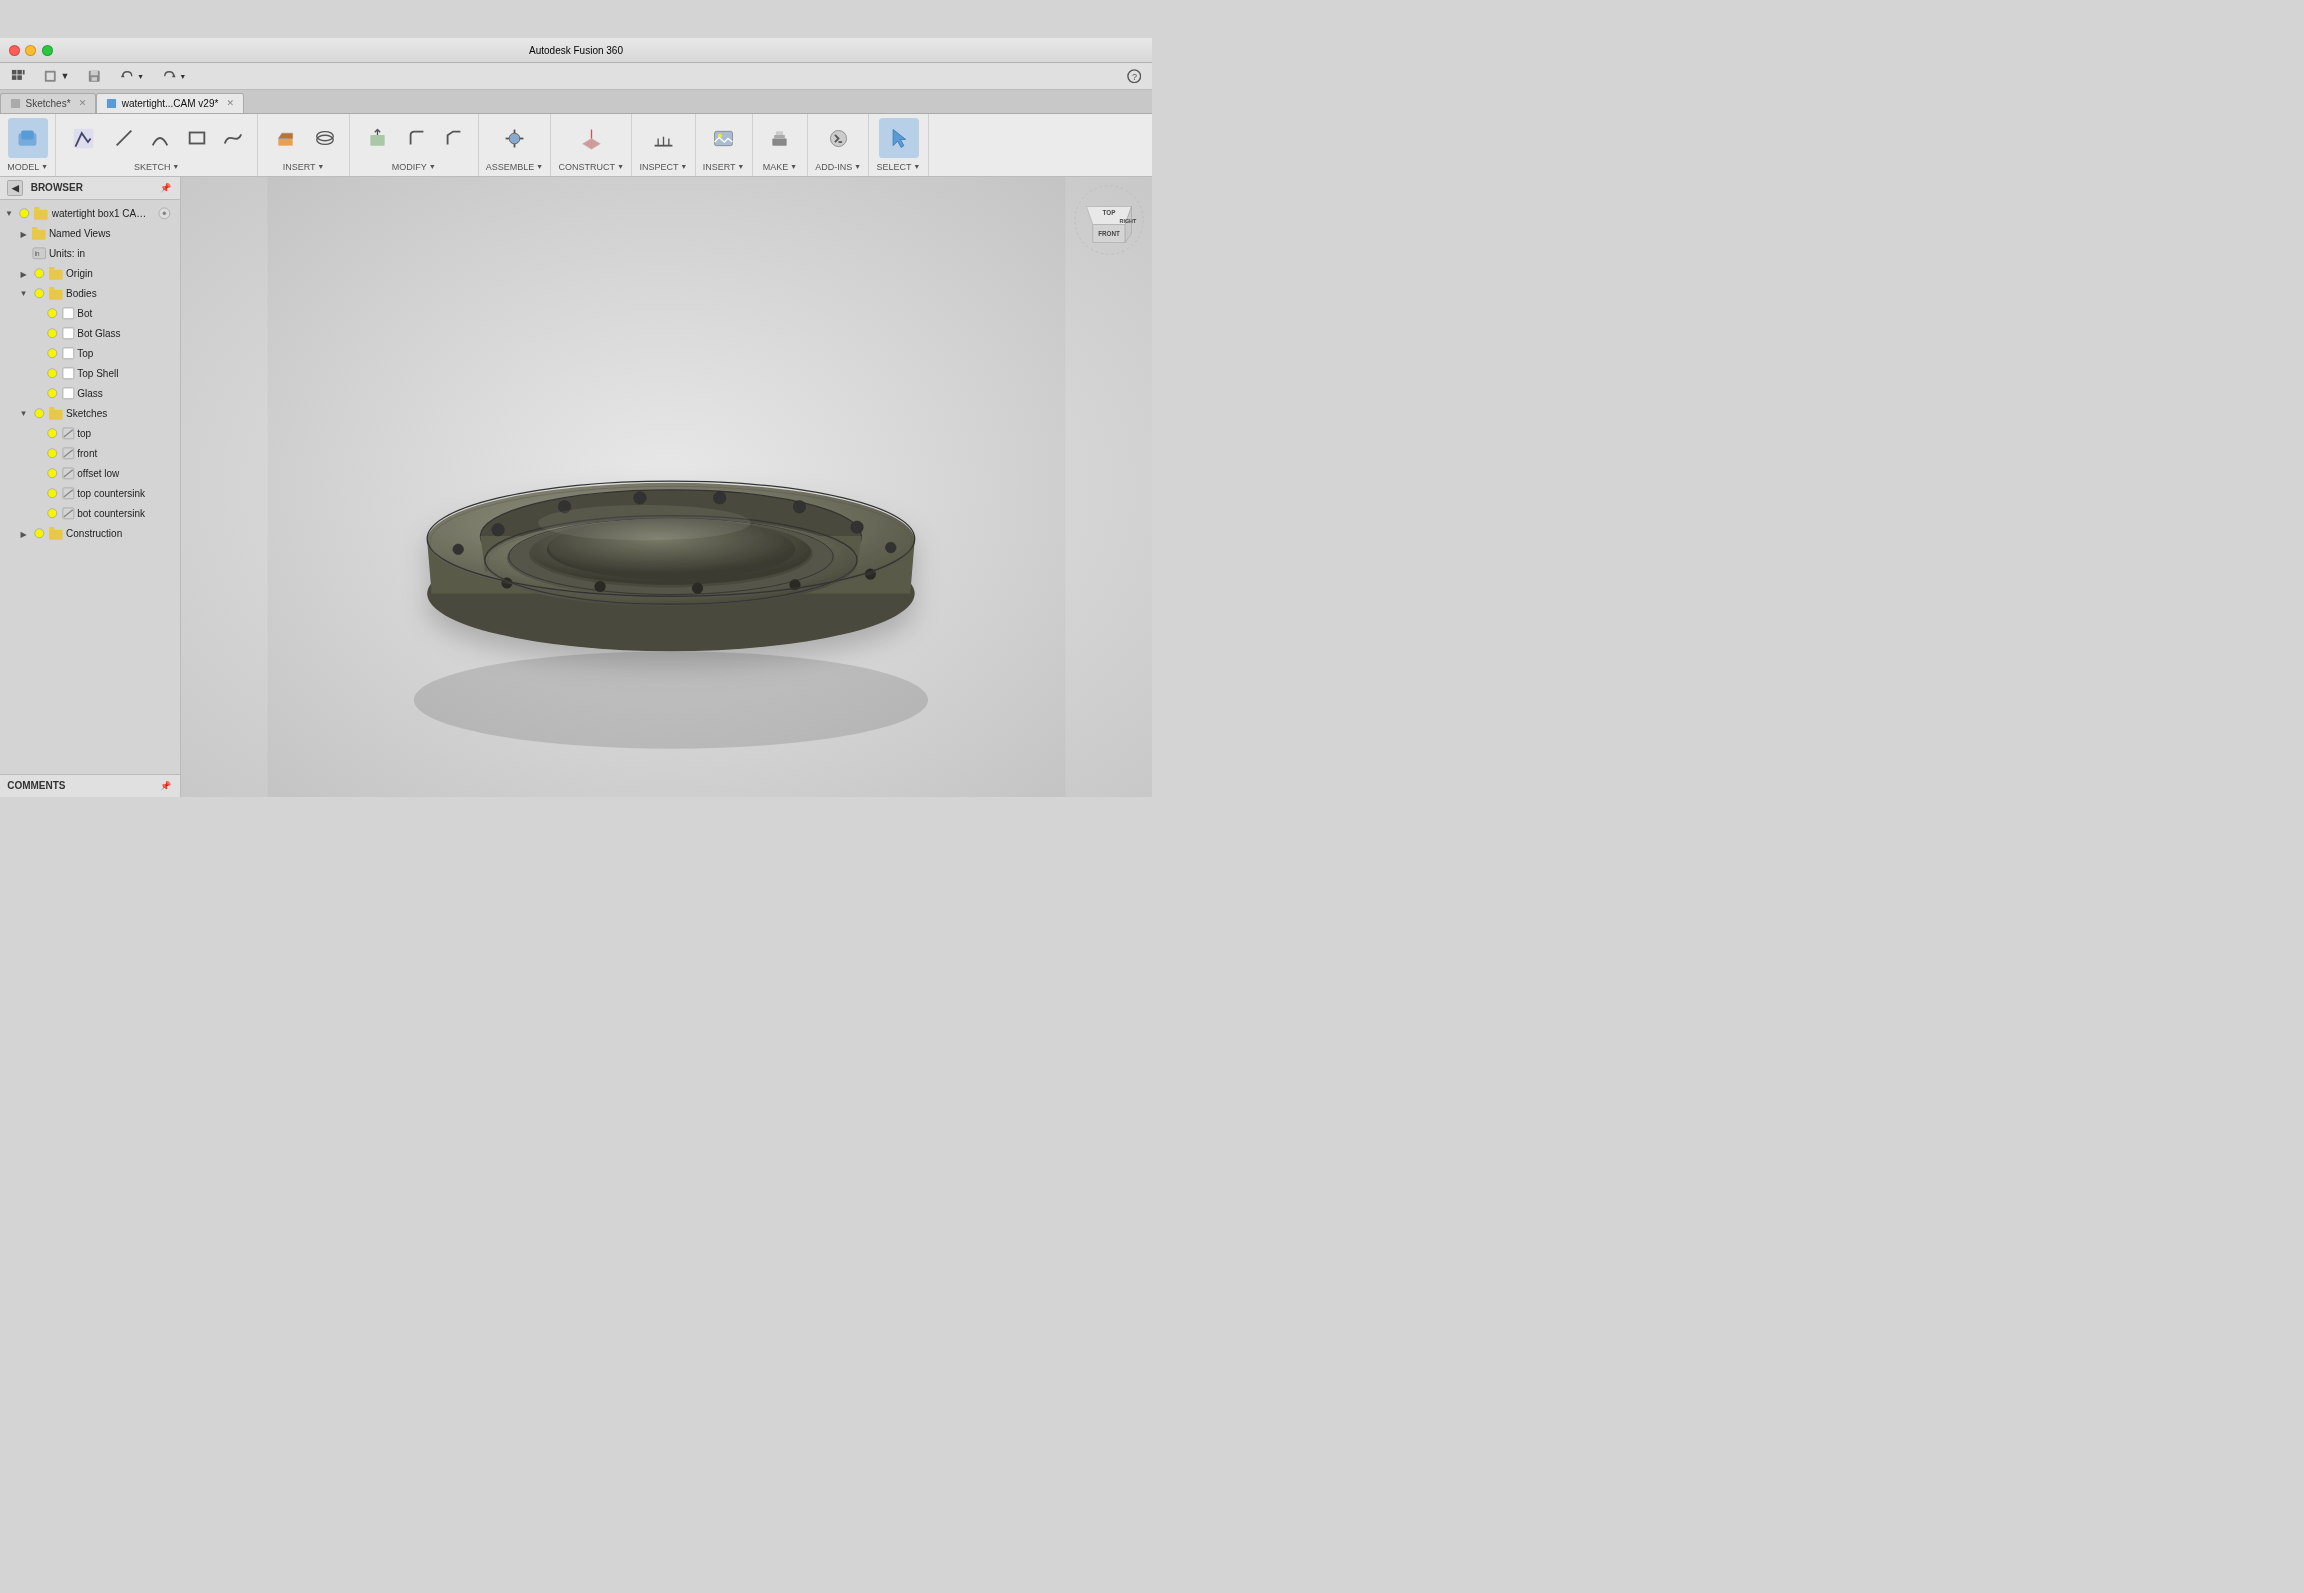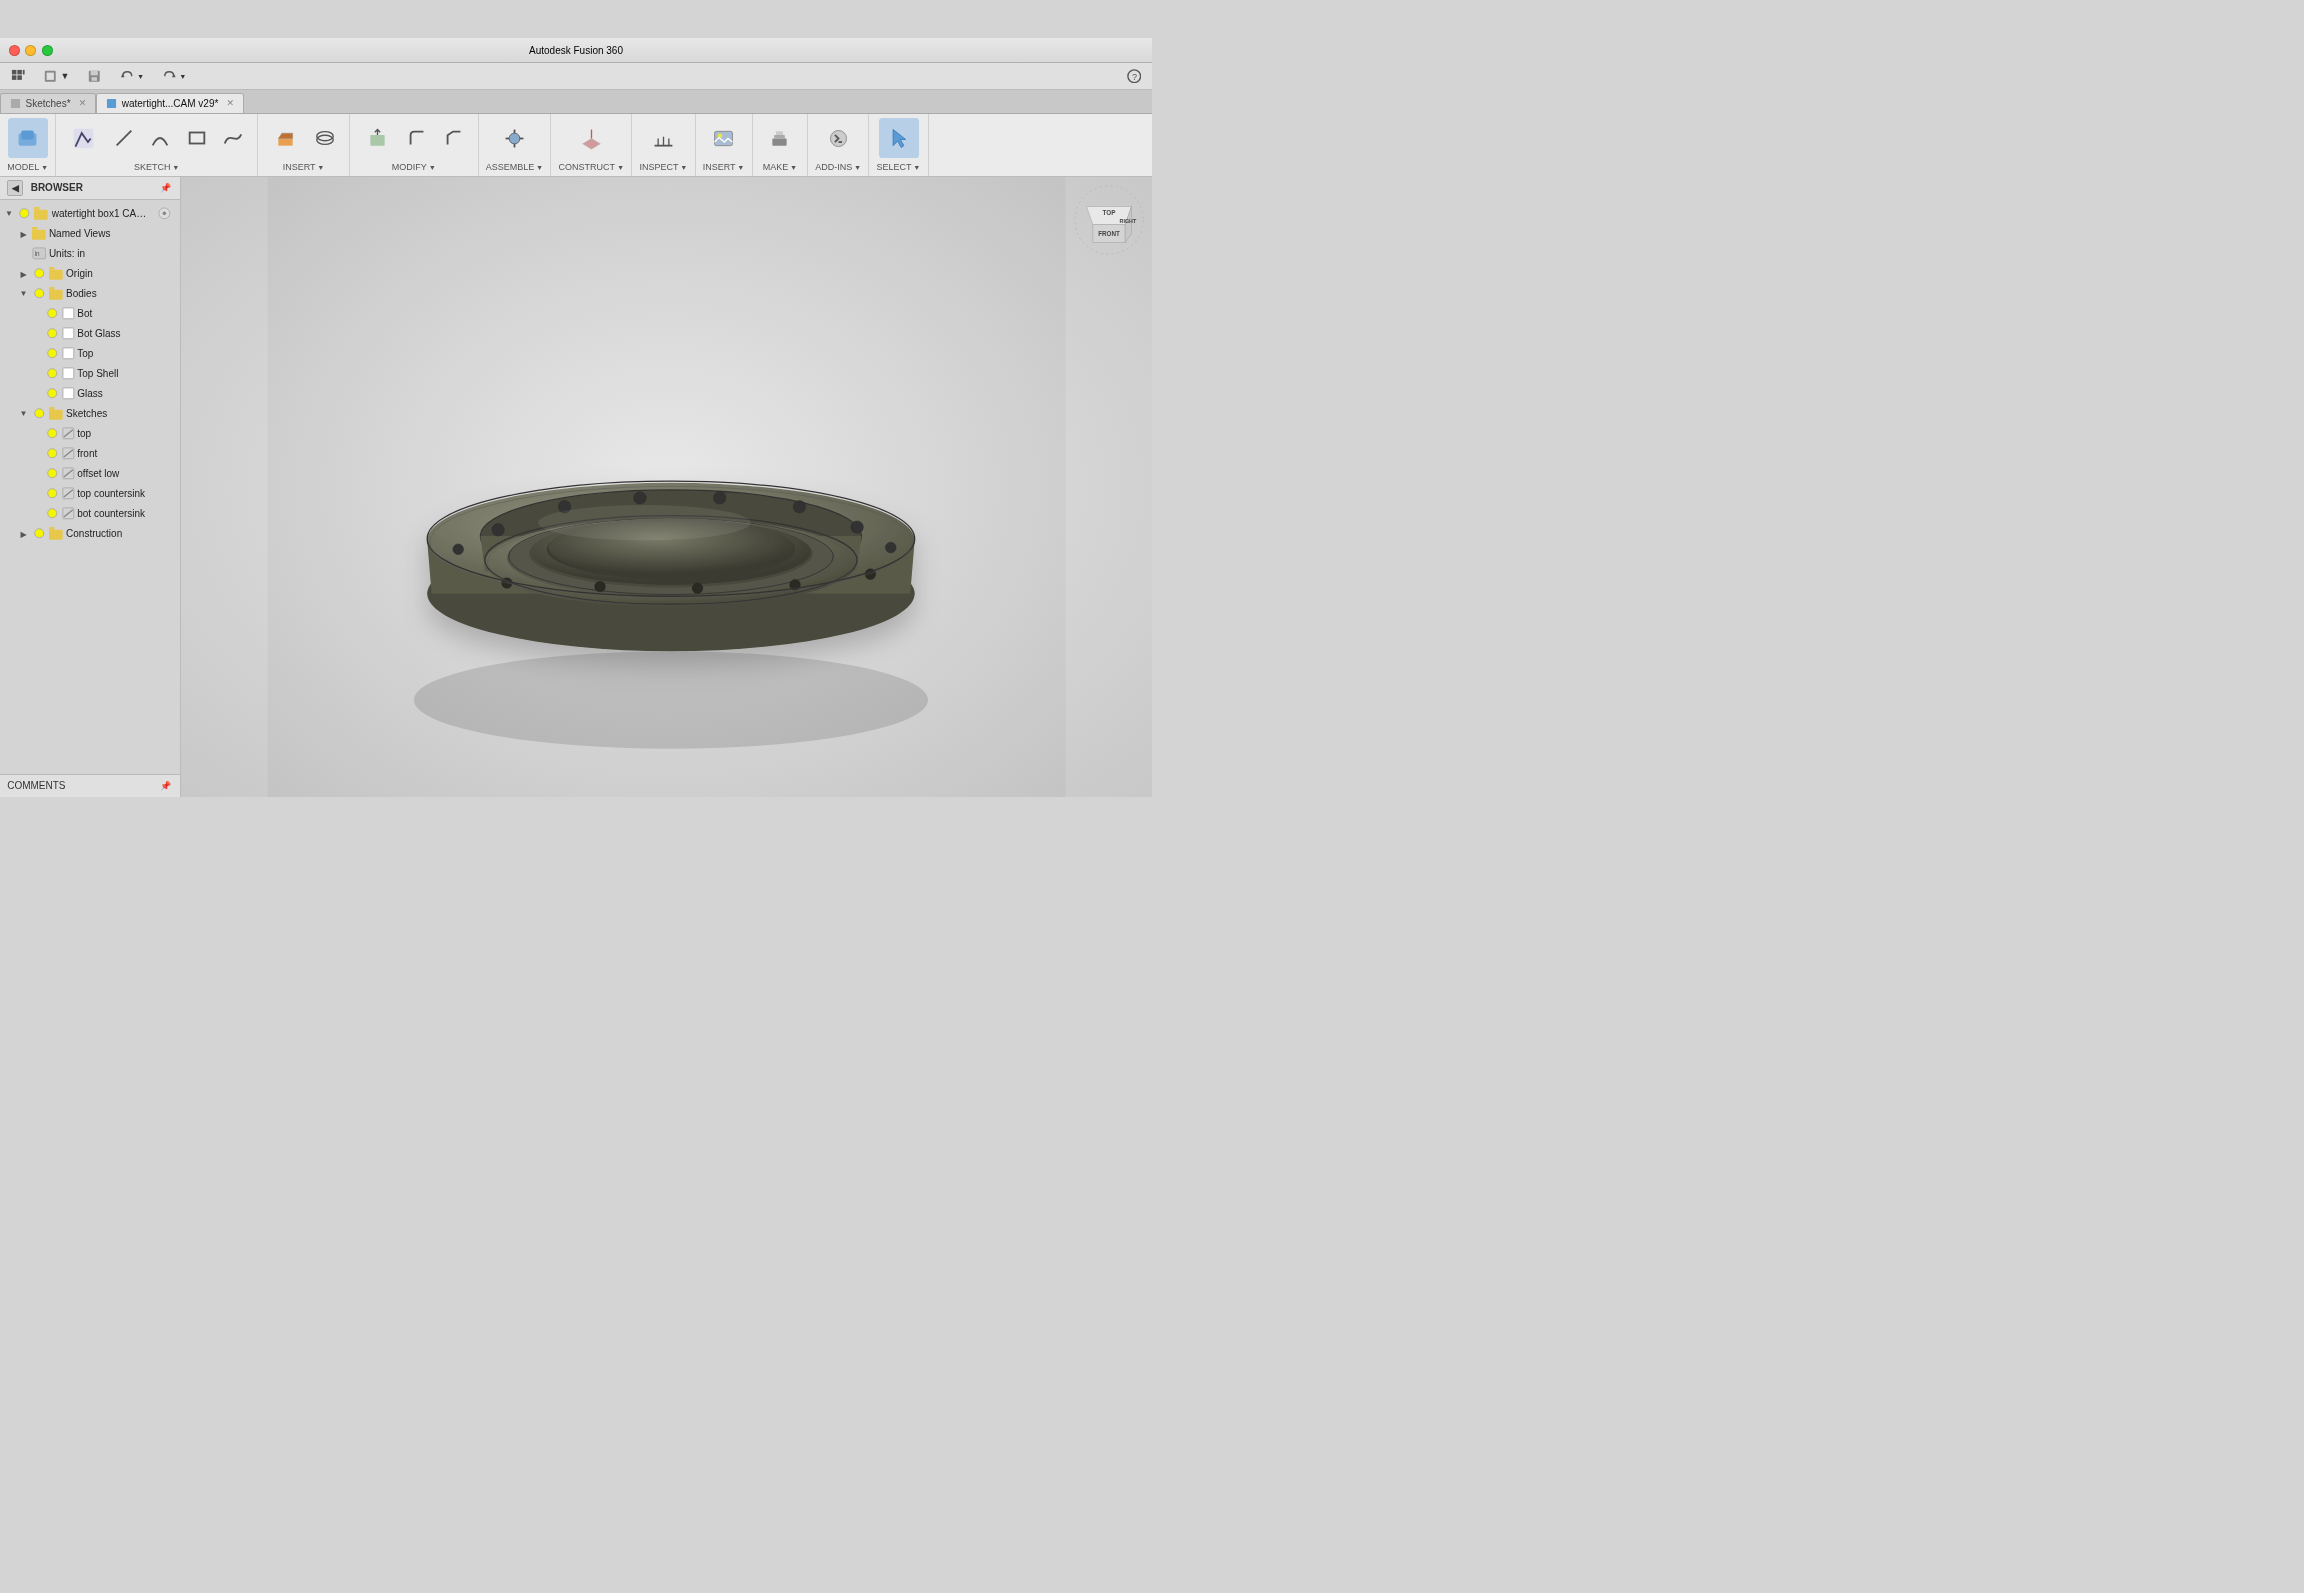--- a/index.html
+++ b/index.html
@@ -121,21 +121,21 @@
     .ribbon-group-items {
       display: flex;
       gap: 3.6px;
       align-items: center;
     }
     .ribbon-group-label {
       font-size: 9px;
       color: #555;
       margin-top: 1.8px;
       display: flex;
-      align-items: flex-end;
+      align-items: flex-start;
       gap: 1.8px;
     }
     .ribbon-btn {
       display: flex;
       flex-direction: column;
       align-items: center;
       justify-content: center;
       width: 40px;
       height: 40px;
       cursor: pointer;
@@ -226,21 +226,21 @@
     #commentsbar {
       width: 181px;
       height: 23.5px;
       background: #e0e0e0;
       border-top: 0.9px solid #bbb;
       border-right: 0.9px solid #bbb;
       display: flex;
       align-items: center;
       padding: 0 7.2px;
       font-size: 10px;
-      font-weight: normal;
+      font-weight: bold;
       color: #333;
       justify-content: space-between;
     }
 
     
     #nav-toolbar {
       height: 38px;
       background: #d8d8d8;
       border-top: 0.9px solid #bbb;
       display: flex;

